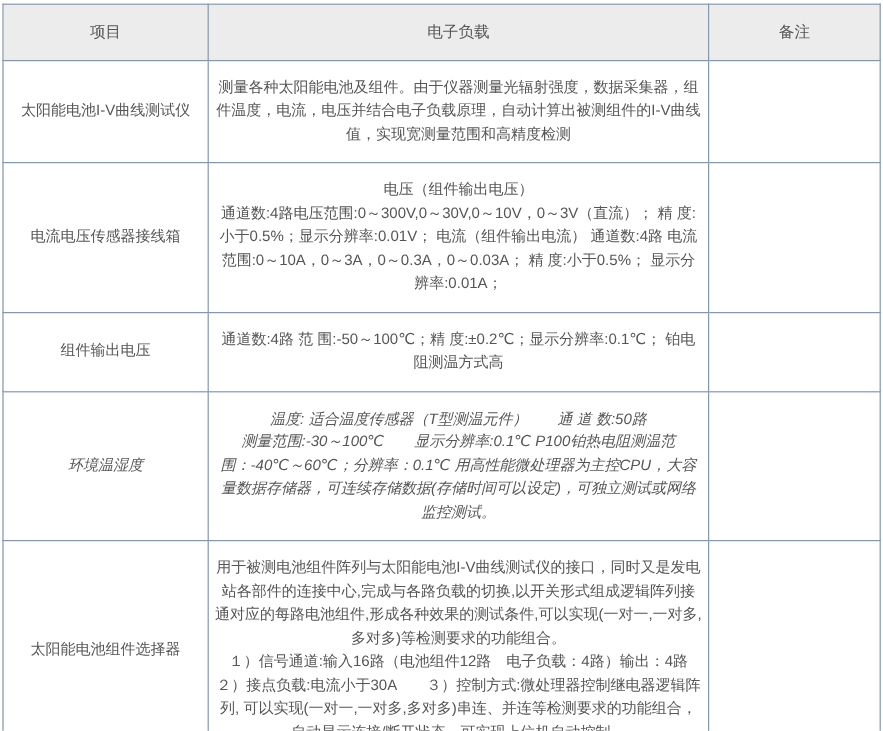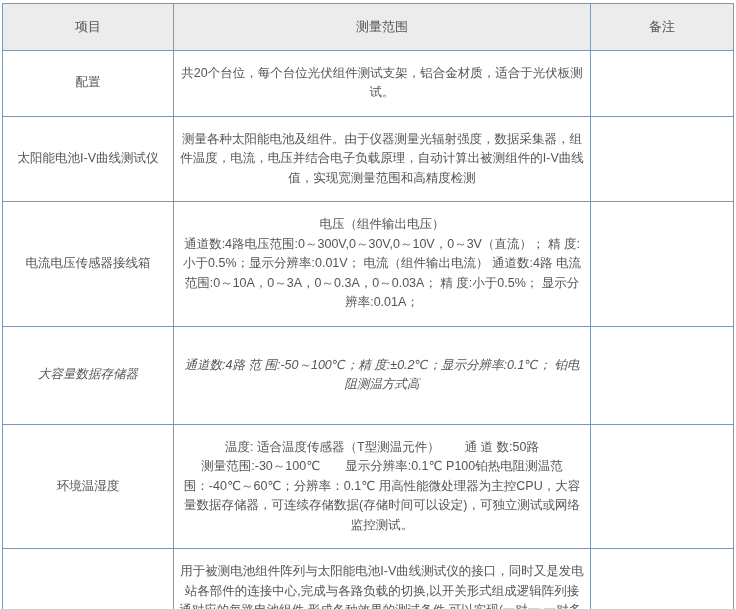--- a/index.html
+++ b/index.html
@@ -53,43 +53,38 @@
 
 <table class="spec-table">
   <colgroup>
     <col class="c-item">
     <col class="c-req">
     <col class="c-note">
   </colgroup>
   <thead>
     <tr>
       <th>项目</th>
-      <th>测量范围</th>
+      <th>电子负载</th>
       <th>备注</th>
     </tr>
   </thead>
   <tbody>
-    <tr>
-      <td>配置</td>
-      <td>共20个台位，每个台位光伏组件测试支架，铝合金材质，适合于光伏板测试。</td>
-      <td></td>
-    </tr>
     <tr>
       <td>太阳能电池I-V曲线测试仪</td>
       <td>测量各种太阳能电池及组件。由于仪器测量光辐射强度，数据采集器，组件温度，电流，电压并结合电子负载原理，自动计算出被测组件的I-V曲线值，实现宽测量范围和高精度检测</td>
       <td></td>
     </tr>
     <tr>
       <td>电流电压传感器接线箱</td>
       <td>电压（组件输出电压）
 通道数:4路电压范围:0～300V,0～30V,0～10V，0～3V（直流）； 精 度: 小于0.5%；显示分辨率:0.01V； 电流（组件输出电流） 通道数:4路 电流范围:0～10A，0～3A，0～0.3A，0～0.03A； 精 度:小于0.5%； 显示分辨率:0.01A；</td>
       <td></td>
     </tr>
     <tr>
-      <td>大容量数据存储器</td>
+      <td>组件输出电压</td>
       <td>通道数:4路 范 围:-50～100℃；精 度:±0.2℃；显示分辨率:0.1℃； 铂电阻测温方式高</td>
       <td></td>
     </tr>
     <tr>
       <td>环境温湿度</td>
       <td>温度: 适合温度传感器（T型测温元件）　　通 道 数:50路
 测量范围:-30～100℃　　显示分辨率:0.1℃ P100铂热电阻测温范围：-40℃～60℃；分辨率：0.1℃ 用高性能微处理器为主控CPU，大容量数据存储器，可连续存储数据(存储时间可以设定)，可独立测试或网络监控测试。</td>
       <td></td>
     </tr>
     <tr>

